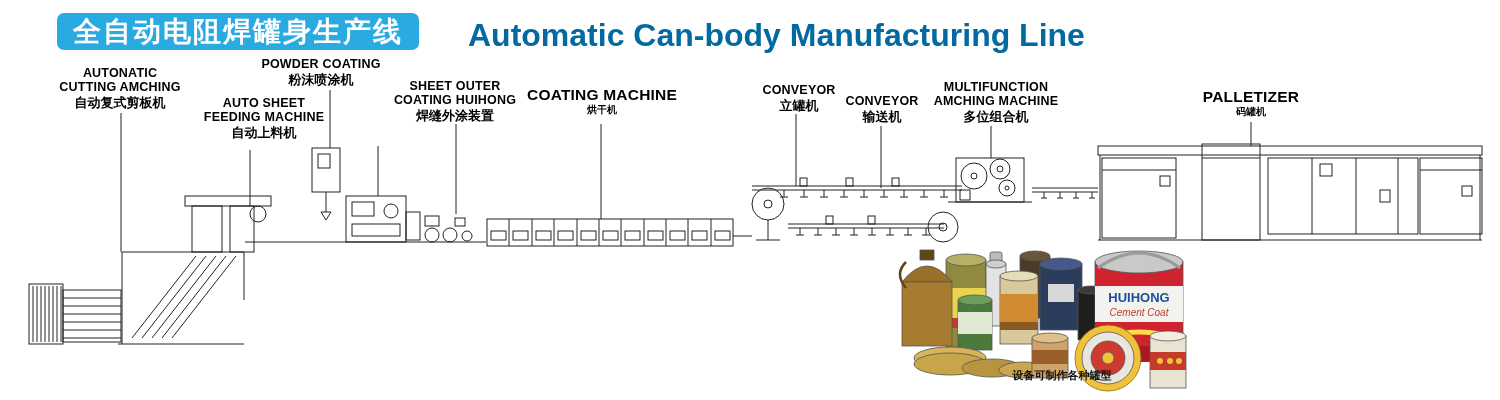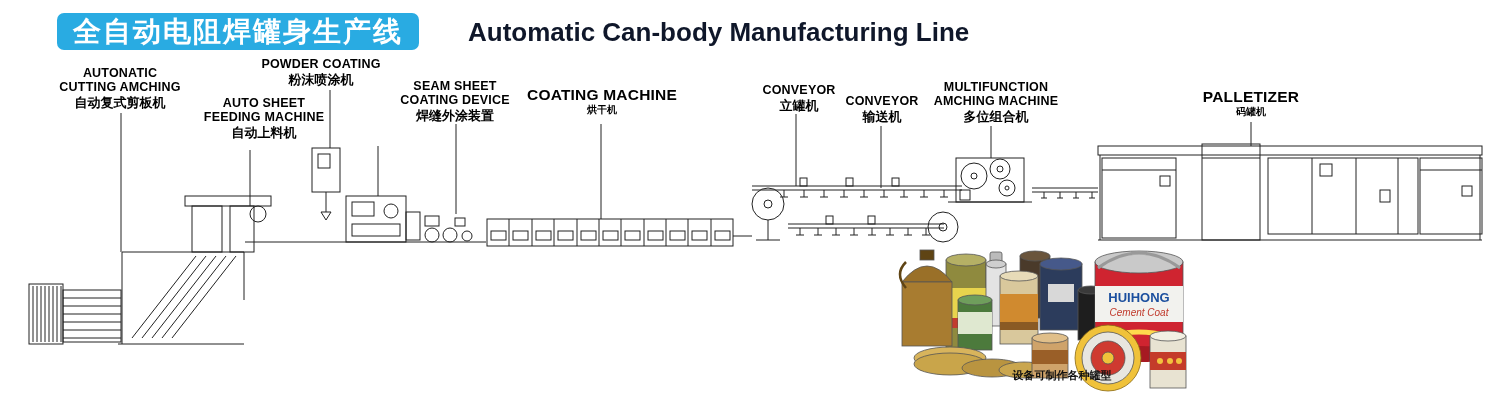--- a/index.html
+++ b/index.html
@@ -7,22 +7,22 @@
     position:relative;width:1500px;height:400px;background:#ffffff;overflow:hidden;
     font-family:"Liberation Sans","DejaVu Sans",sans-serif;
   }
   .banner{
     position:absolute;left:57px;top:13px;height:37px;padding:0 16px;
     background:#29abe2;border-radius:7px;
     display:flex;align-items:center;justify-content:flex-start;
   }
   .banner .cn{color:#ffffff;font-size:28px;font-weight:800;letter-spacing:2px;white-space:nowrap;}
   .title-en{
-    position:absolute;left:468px;top:17px;font-size:26px;font-weight:700;
-    color:#0f172a;white-space:nowrap;
+    position:absolute;left:468px;top:17px;font-size:32px;font-weight:700;
+    color:#0369a1;white-space:nowrap;
   }
   .mlabel{position:absolute;transform:translateX(-50%);text-align:center;color:#000;white-space:nowrap;}
   .mlabel span{display:block;}
   .mlabel .en{font-size:12.5px;font-weight:700;line-height:1.12;letter-spacing:.2px;}
   .mlabel .cn{font-size:13px;font-weight:700;line-height:1.25;margin-top:1px;}
   .mlabel.big .en{font-size:15.5px;}
   .mlabel.big .cn{font-size:10px;}
   .art{position:absolute;left:0;top:0;}
   .caption{
     position:absolute;left:1038px;top:368px;transform:translateX(-50%);
@@ -50,22 +50,22 @@
     <span class="cn">粉沫喷涂机</span>
   </div>
 
   <div class="mlabel" style="left:264px;top:96px">
     <span class="en">AUTO SHEET</span>
     <span class="en">FEEDING MACHINE</span>
     <span class="cn">自动上料机</span>
   </div>
 
   <div class="mlabel" style="left:455px;top:79px">
-    <span class="en">SEAM SHEET</span>
-    <span class="en">COATING DEVICE</span>
+    <span class="en">SHEET OUTER</span>
+    <span class="en">COATING HUIHONG</span>
     <span class="cn">焊缝外涂装置</span>
   </div>
 
   <div class="mlabel big" style="left:602px;top:86px">
     <span class="en">COATING MACHINE</span>
     <span class="cn">烘干机</span>
   </div>
 
   <div class="mlabel" style="left:799px;top:83px">
     <span class="en">CONVEYOR</span>

